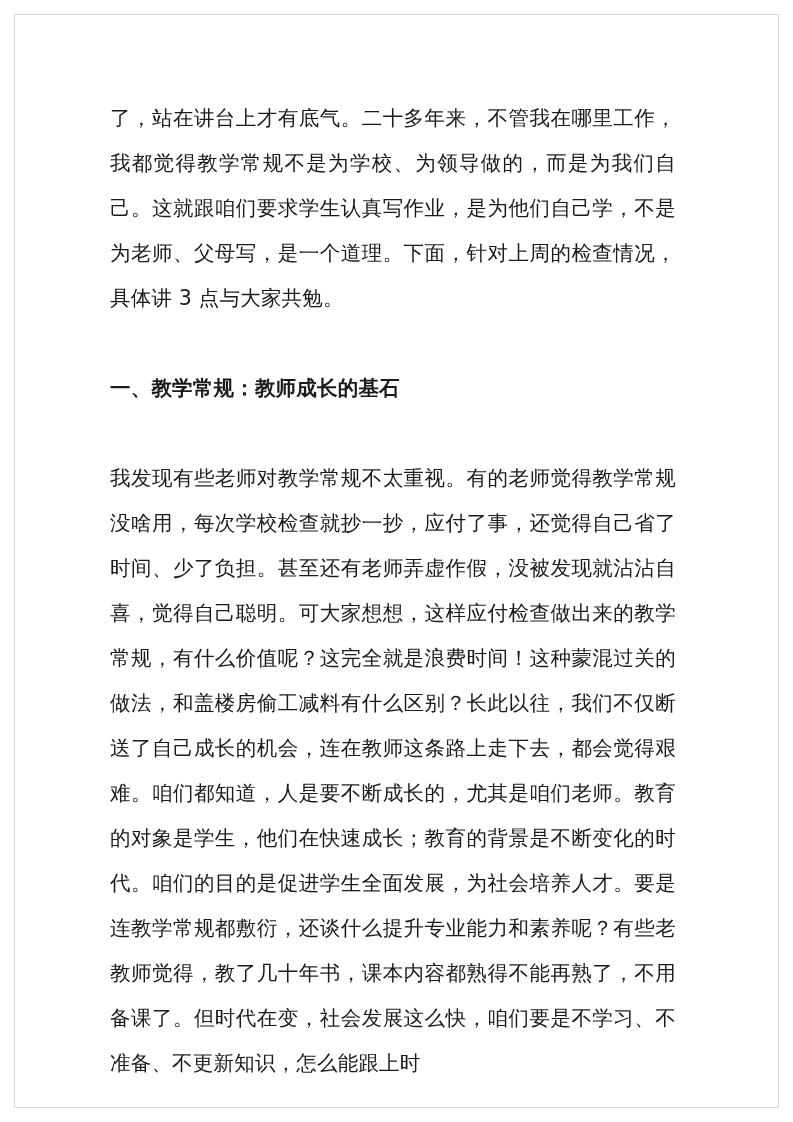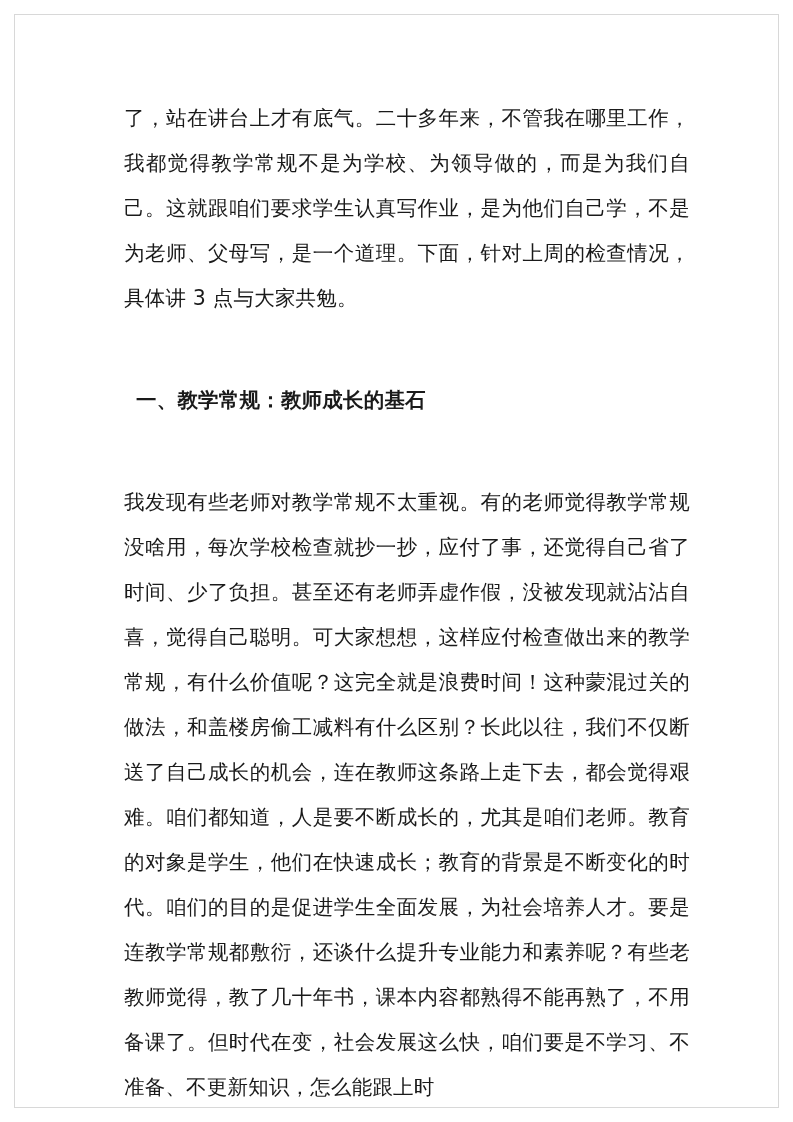--- a/index.html
+++ b/index.html
@@ -20,42 +20,42 @@
     position: absolute;
     left: 14px;
     top: 14px;
     right: 14px;
     bottom: 14px;
     border: 1px solid #d8d8d8;
     pointer-events: none;
   }
   .content {
     position: absolute;
-    left: 124px;
+    left: 110px;
     top: 96px;
     width: 566px;
   }
   .para {
     font-size: 20.5px;
     line-height: 45px;
     color: #1a1a1a;
     text-align: justify;
     text-justify: inter-ideograph;
     letter-spacing: 0.2px;
     margin: 0;
   }
   .spacer-lg {
     height: 45px;
   }
   .heading {
     font-size: 20.5px;
     line-height: 45px;
     color: #1a1a1a;
     font-weight: bold;
-    margin: 12px;
+    margin: 0;
     letter-spacing: 0.2px;
   }
 </style>
 </head>
 <body>
 
 <div class="page">
   <div class="page-border"></div>
 
   <div class="content">

